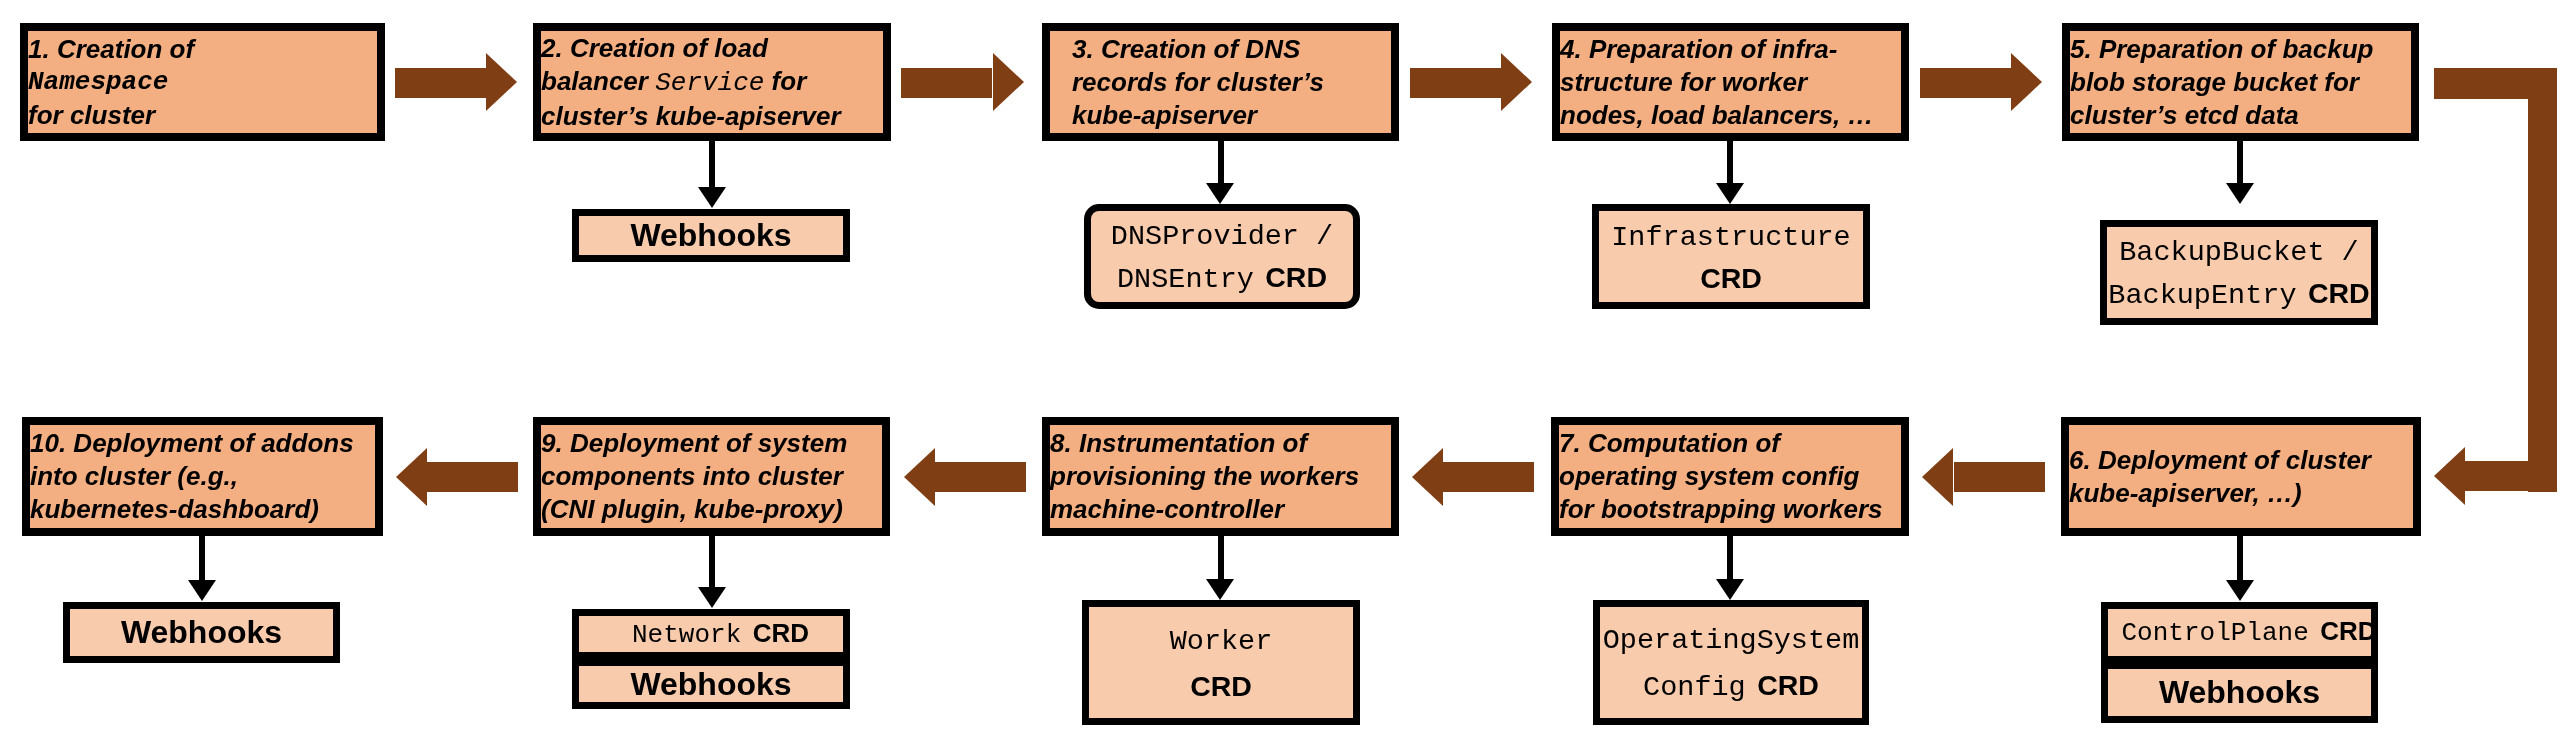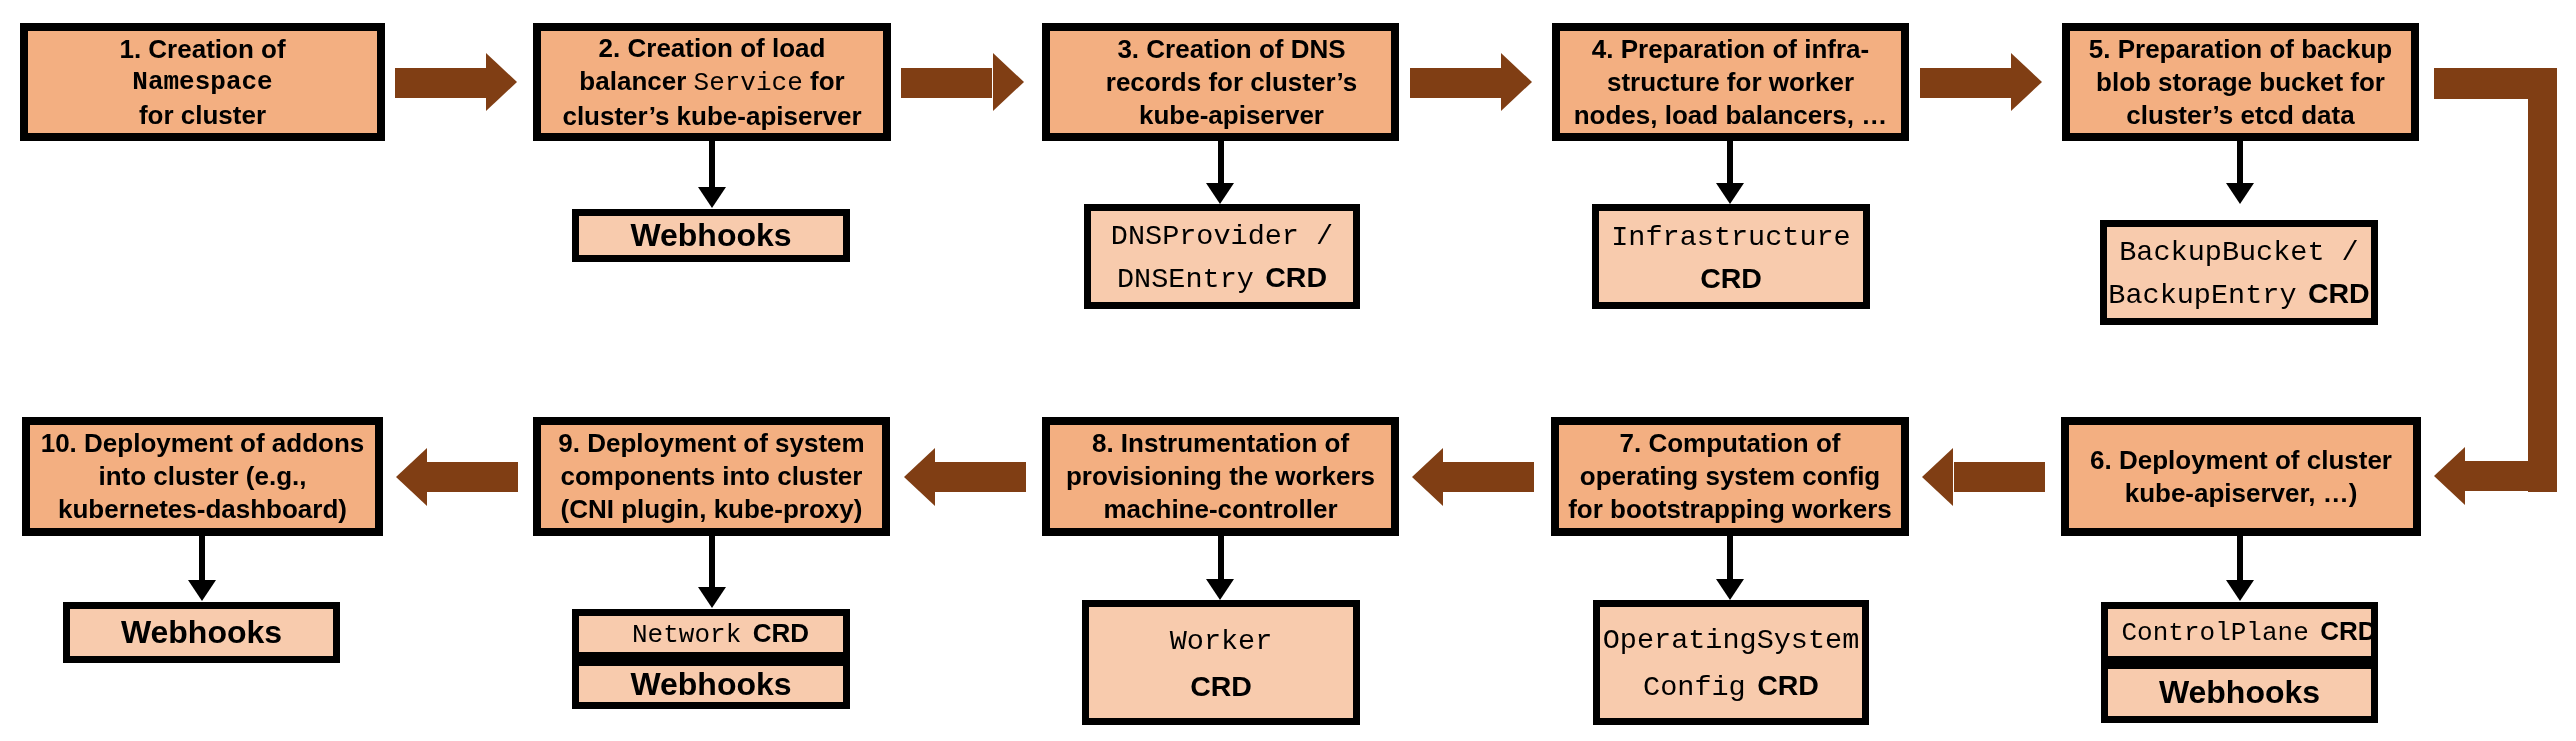--- a/index.html
+++ b/index.html
@@ -1,20 +1,20 @@
 <!DOCTYPE html>
 <html style="font-size:11.4px"><head>
 <meta charset="utf-8">
 <style>
   html,body{margin:0;padding:0;background:#fff;}
   #canvas{position:relative;width:2576px;height:742px;background:#ffffff;overflow:hidden;
           font-family:"Liberation Sans",sans-serif;}
   .mainbox{position:absolute;box-sizing:border-box;border:8.5px solid #000;background:#F3AF81;
-           display:flex;flex-direction:column;align-items:center;justify-content:center;
-           text-align:center;color:#000;}
+           display:flex;flex-direction:column;align-items:flex-start;justify-content:center;
+           text-align:center;color:#000;font-style:italic;}
   .mainbox .line{font-size:26px;line-height:33px;font-weight:700;white-space:nowrap;}
   .mono{font-family:"Liberation Mono","DejaVu Sans Mono",monospace;font-weight:400;}
   .subbox{position:absolute;box-sizing:border-box;border:7.1px solid #000;background:#F8CBAD;
           display:flex;flex-direction:column;align-items:center;justify-content:center;
           text-align:center;color:#000;}
   .subbox .crd-line{font-size:28.5px;line-height:40px;white-space:nowrap;}
   .subbox.tall .crd-line{line-height:44px;}
   .crd{font-weight:700;font-family:"Liberation Sans",sans-serif;}
   .crd-line .mono + .crd{margin-left:11.4px;}
   .webhooks-label{font-size:32px;font-weight:700;}
@@ -91,21 +91,21 @@
   <div class="mainbox" style="left:22px;top:417px;width:361px;height:119px;">
     <div class="line">10. Deployment of addons</div>
     <div class="line">into cluster (e.g.,</div>
     <div class="line">kubernetes-dashboard)</div>
   </div>
 
   <div class="subbox" style="left:572px;top:209px;width:278px;height:53px;">
     <div class="webhooks-label">Webhooks</div>
   </div>
 
-  <div class="subbox" style="left:1084px;top:204px;width:276px;height:105px;">
+  <div class="subbox" style="left:1084px;top:204px;width:276px;height:105px;border-radius:15px;">
     <div class="crd-line"><span class="mono">DNSProvider /</span></div>
     <div class="crd-line"><span class="mono">DNSEntry</span><span class="crd">CRD</span></div>
   </div>
 
   <div class="subbox" style="left:1592px;top:204px;width:278px;height:105px;">
     <div class="crd-line"><span class="mono">Infrastructure</span></div>
     <div class="crd-line"><span class="crd">CRD</span></div>
   </div>
 
   <div class="subbox" style="left:2100px;top:220px;width:278px;height:105px;">

